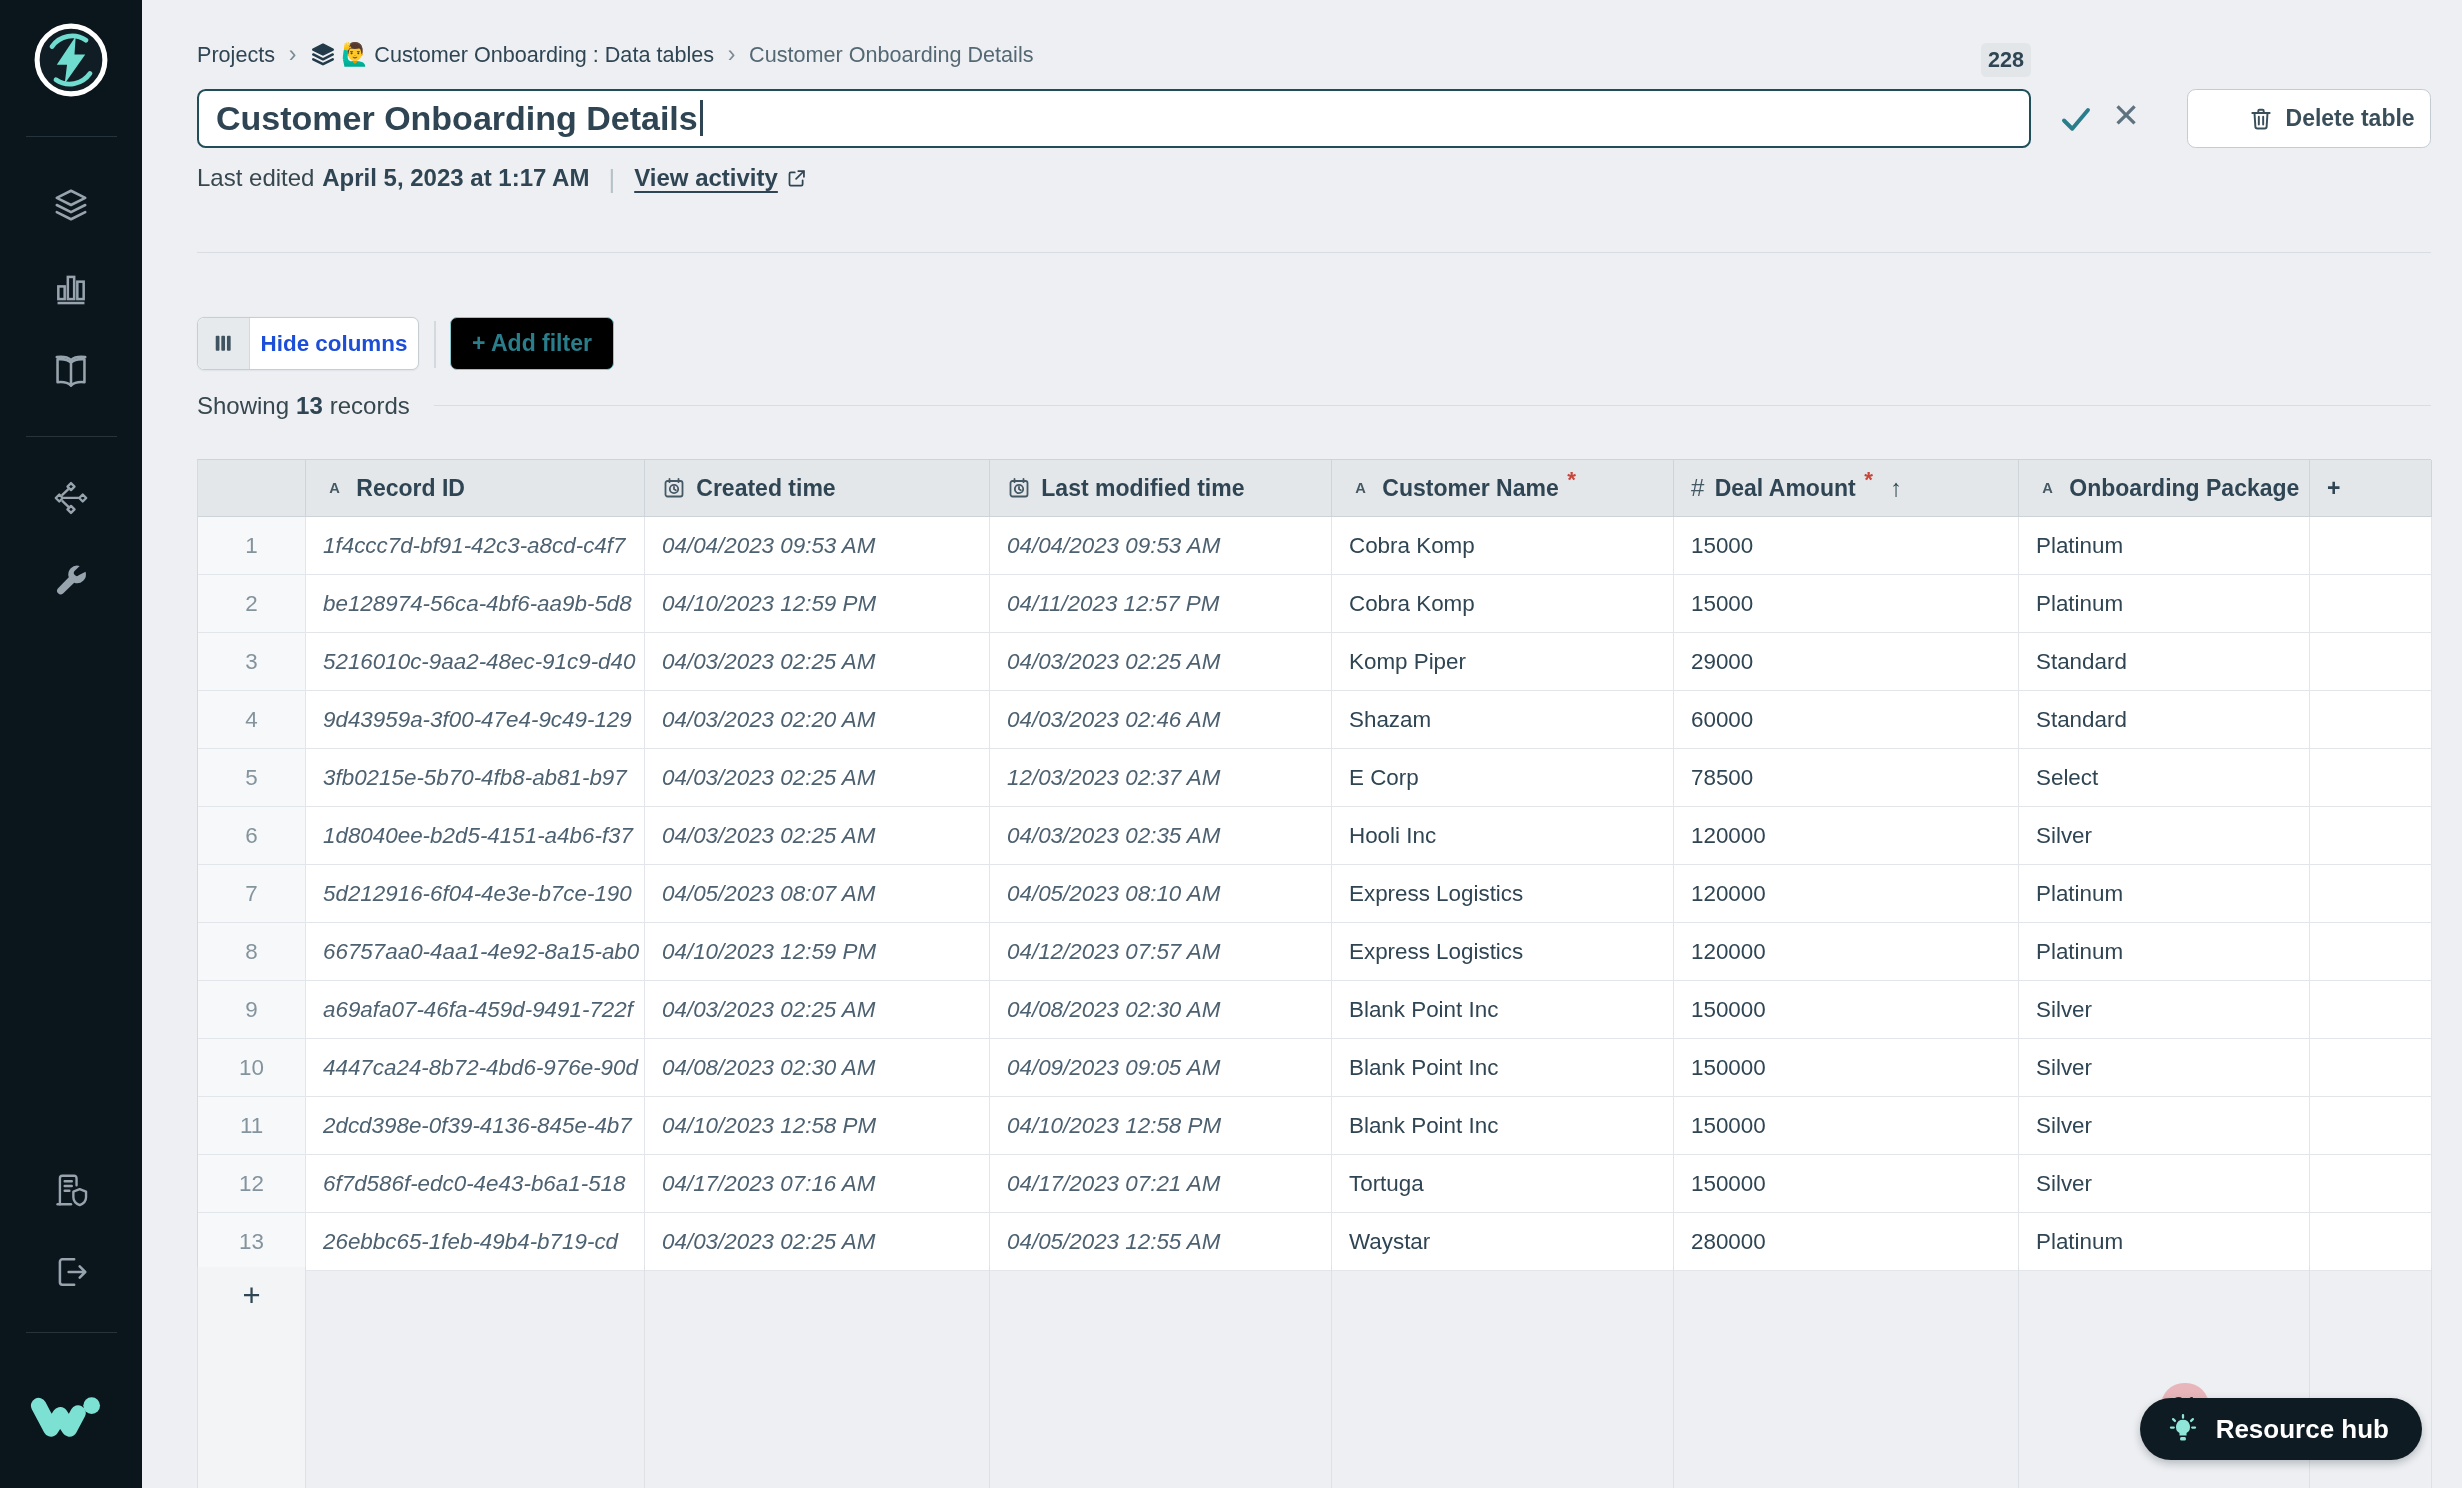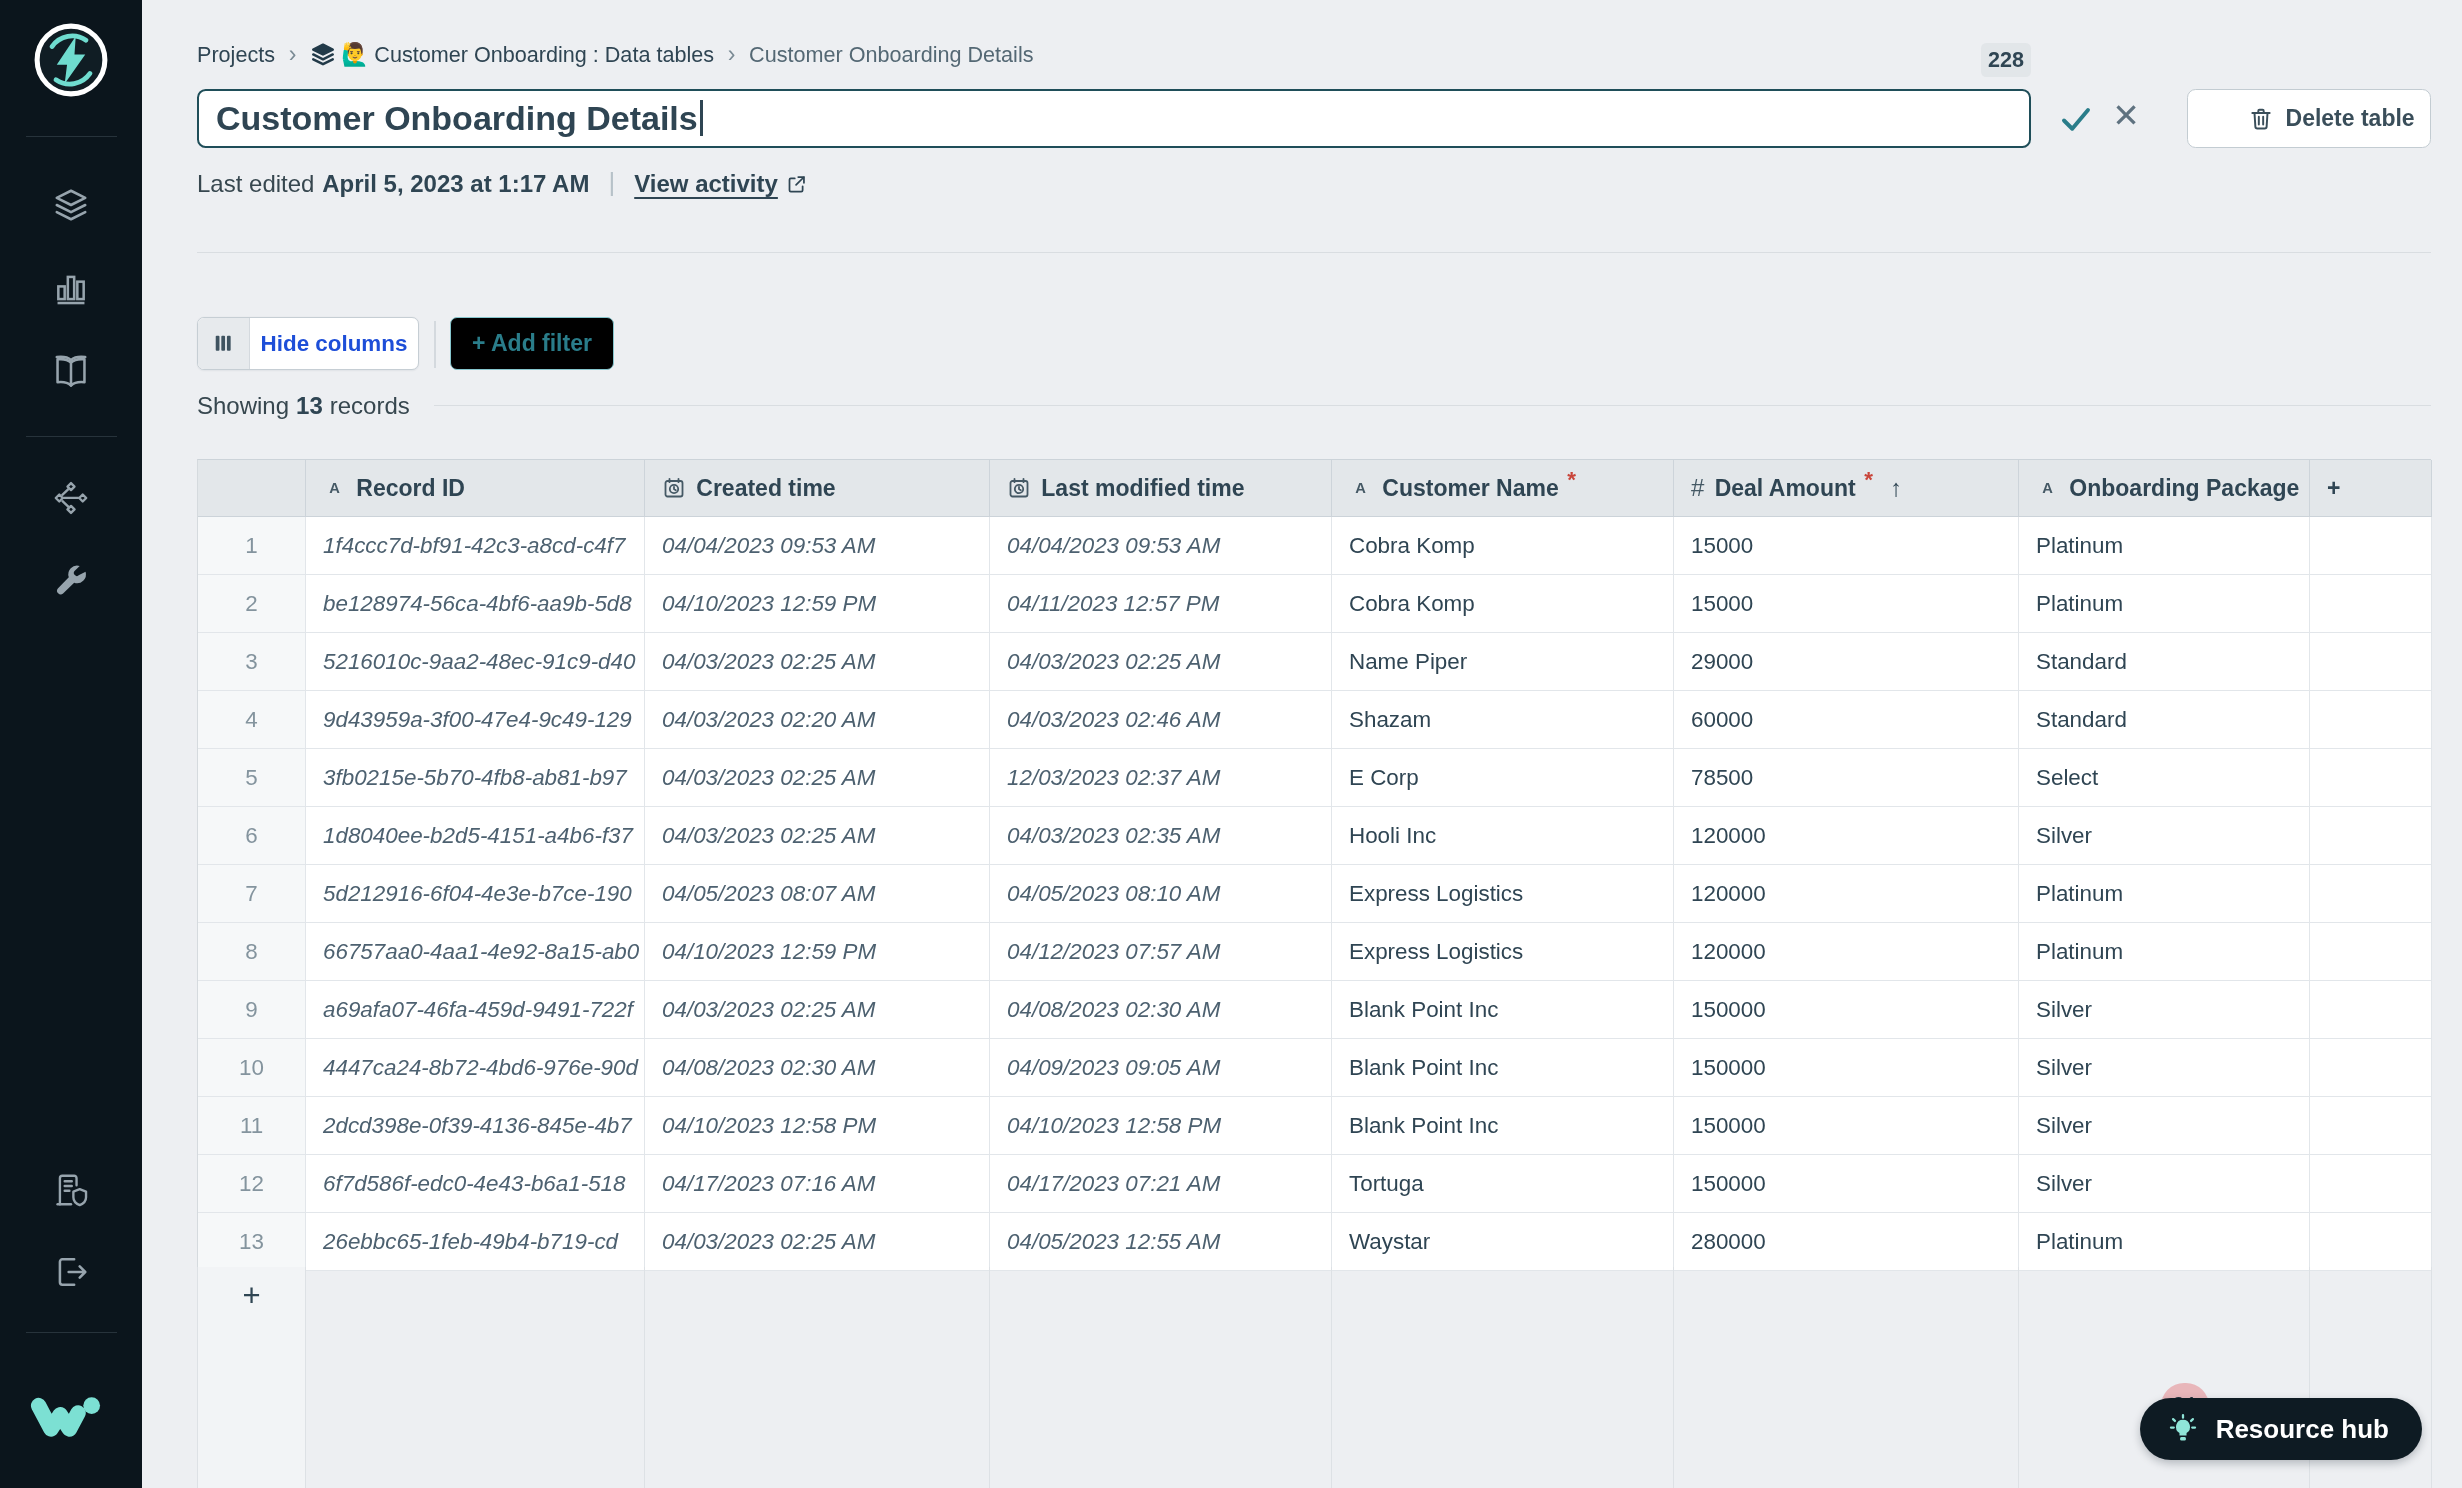--- a/index.html
+++ b/index.html
@@ -65,21 +65,21 @@
   .delete-btn {
     position:absolute; left:2045px; top:89px; width:244px; height:59px;
     background:#ffffff; border:1.7px solid #c3ccd2; border-radius:8.6px;
     display:flex; align-items:center; justify-content:center; gap:11.2px;
     font-size:23px; font-weight:bold; color:#3a4e5a; cursor:pointer;padding-left:45px;
   }
   .delete-btn svg { width:26px; height:26px; }
 
   .meta-row {
     position:absolute; left:55px; top:164px; height:34px;
-    display:flex; align-items:flex-end; font-size:24px; color:#37474f;
+    display:flex; align-items:flex-start; font-size:24px; color:#37474f;
   }
   .meta-row b { margin-left:7.8px; color:#2f4553; }
   .meta-sep { color:#b7c1c8; margin:0 19px; font-size:26px; }
   .view-activity {
     display:flex; align-items:center; gap:7.8px; cursor:pointer;
     font-weight:bold; color:#2f4553;
   }
   .view-activity .va-label { text-decoration:underline; text-underline-offset:5.2px; }
   .view-activity svg { width:21px; height:21px; }
 
@@ -399,21 +399,21 @@
           <div>Cobra Komp</div>
           <div>15000</div>
           <div>Platinum</div>
           <div></div>
         </div>
         <div class="grid trow">
           <div class="rownum">3</div>
           <div class="idcell">5216010c-9aa2-48ec-91c9-d40</div>
           <div class="datecell">04/03/2023 02:25 AM</div>
           <div class="datecell">04/03/2023 02:25 AM</div>
-          <div>Name Piper</div>
+          <div>Komp Piper</div>
           <div>29000</div>
           <div>Standard</div>
           <div></div>
         </div>
         <div class="grid trow">
           <div class="rownum">4</div>
           <div class="idcell">9d43959a-3f00-47e4-9c49-129</div>
           <div class="datecell">04/03/2023 02:20 AM</div>
           <div class="datecell">04/03/2023 02:46 AM</div>
           <div>Shazam</div>

